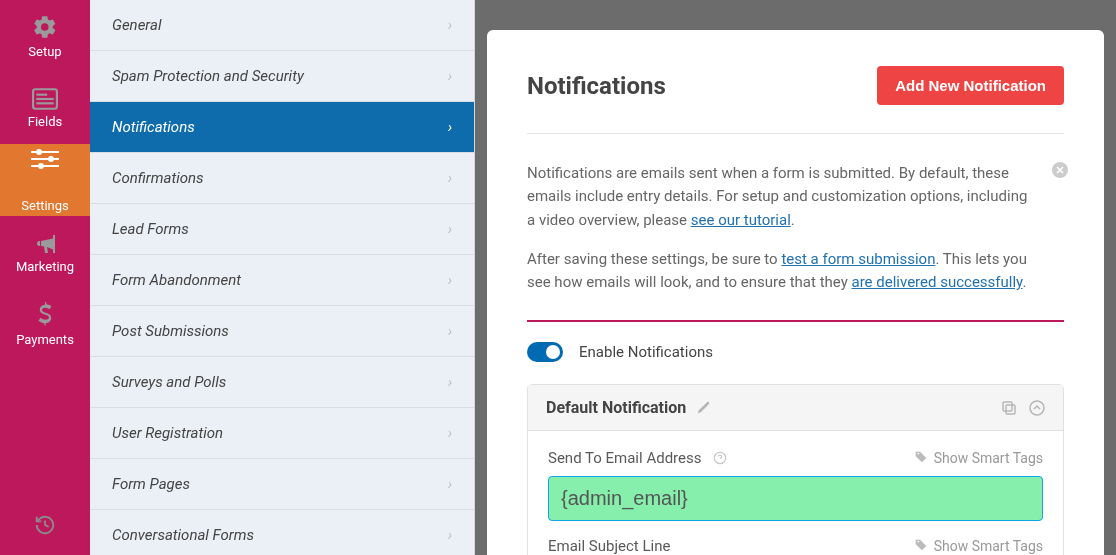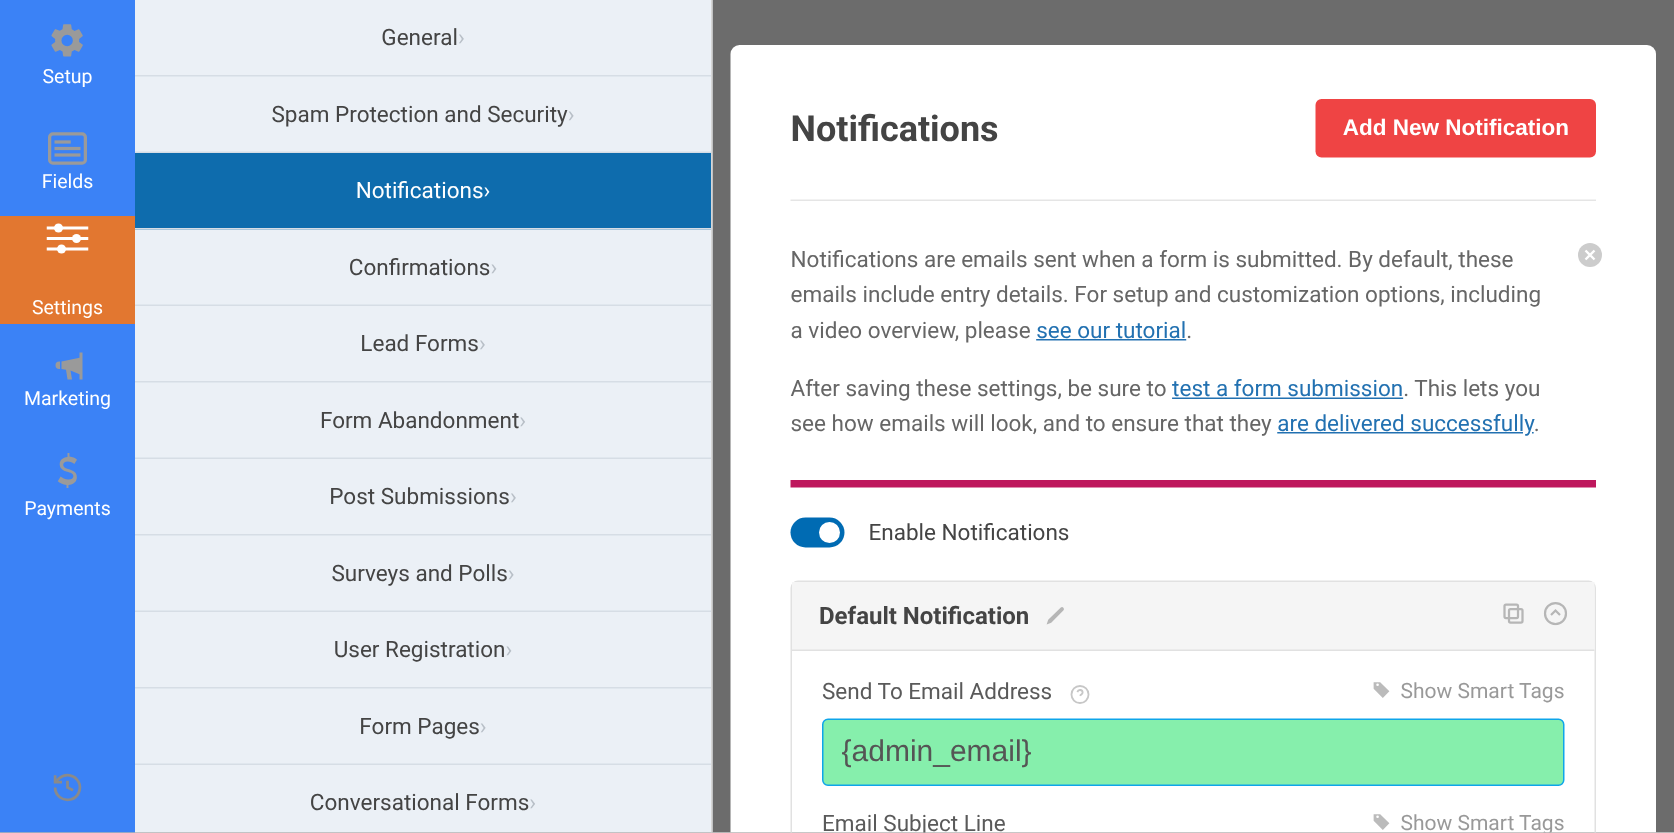--- a/index.html
+++ b/index.html
@@ -1,60 +1,60 @@
 <!DOCTYPE html>
 <html><head>
 <meta charset="utf-8">
 <style>
 * { margin: 0; padding: 0; box-sizing: border-box; }
 body { font-family: -apple-system, BlinkMacSystemFont, "Segoe UI", Roboto, sans-serif; background: #6c6c6c; overflow: hidden; }
 .app { display: flex; width: 1116px; height: 555px; }
 
 
-.rail { width: 90px; background: #3b82f6; display: flex; flex-direction: column; }
+.rail { width: 90px; background: #be185d; display: flex; flex-direction: column; }
 .rail-item { display: flex; flex-direction: column; align-items: center; justify-content: center; height: 72px; color: #fff; cursor: pointer; font-size: 13px; }
 .rail-item.active { background: #e27730; gap: 24px; }
 .rail-spacer { flex: 1; }
 .rail-bottom { display: flex; align-items: center; justify-content: center; height: 60px; color: #8a8a8a; }
 .rail-icon { margin-bottom: 4px; }
 
 
 .sidebar { width: 385px; background: #ebf0f6; border-right: 1px solid #d6d6d6; }
-.sidebar-item { display: flex; align-items: center; justify-content: center; height: 51px; padding: 0 22px; border-bottom: 1px solid #d6dde5; color: #444444; cursor: pointer; font-size: 15px; }
+.sidebar-item { display: flex; align-items: center; justify-content: space-between; height: 51px; padding: 0 22px; border-bottom: 1px solid #d6dde5; color: #444444; cursor: pointer; font-size: 15px; font-style: italic; }
 .sidebar-item.active { background: #0e6cad; color: #fff; }
 .sidebar-item.active .chev { color: #fff; }
 .chev { color: #b8bfc7; font-size: 15px; }
 
 
 .main { flex: 1; padding: 30px 0 0 0; display: flex; justify-content: center; }
 .panel { width: 617px; background: #fff; border-radius: 6px 6px 0 0; padding: 36px 40px 0 40px; }
 .panel-head { display: flex; align-items: center; justify-content: space-between; padding-bottom: 28px; border-bottom: 1px solid #e5e5e5; }
 .panel-title { font-size: 24px; font-weight: 700; color: #444; }
 .btn-primary { background: #ef4444; color: #fff; border: none; border-radius: 4px; padding: 11px 18px; font-size: 15px; font-weight: 600; cursor: pointer; }
 
-.info { position: relative; padding: 28px 32px 20px 0; font-size: 15px; color: #666; line-height: 1.55; border-bottom: 5px solid #be185d; }
+.info { position: relative; padding: 28px 32px 20px 0; font-size: 15px; color: #666; line-height: 1.55; border-bottom: 2px solid #be185d; }
 .info p { margin-bottom: 16px; }
 .info p:last-child { margin-bottom: 6px; }
 .info a { color: #2271b1; text-decoration: underline; }
 .close-x { position: absolute; right: -4px; top: 28px; color: #cccccc; cursor: pointer; }
 
 .toggle-row { display: flex; align-items: center; gap: 16px; padding: 20px 0 22px 0; }
 .toggle { width: 36px; height: 20px; background: #006bb3; border-radius: 10px; position: relative; cursor: pointer; }
 .toggle .knob { width: 14px; height: 14px; background: #fff; border-radius: 50%; position: absolute; top: 3px; right: 3px; }
 .toggle-label { font-size: 15px; color: #444; }
 
 .card { border: 1px solid #e1e1e1; border-radius: 5px; }
-.card-head { display: flex; justify-content: space-between; background: #f5f5f5; padding: 13px 18px; border-bottom: 1px solid #e1e1e1; }
+.card-head { display: flex; align-items: center; justify-content: space-between; background: #f5f5f5; padding: 13px 18px; border-bottom: 1px solid #e1e1e1; }
 .card-title { font-size: 16px; font-weight: 700; color: #444; display: flex; align-items: center; gap: 10px; }
 .card-title .pencil { color: #b6b6b6; }
 .card-actions { display: flex; gap: 12px; color: #b6b6b6; }
 .card-body { padding: 18px 20px; }
 .field { margin-bottom: 16px; }
 .field-head { display: flex; justify-content: space-between; align-items: center; margin-bottom: 9px; }
-.field-label { font-size: 15px; color: #5a5a5a; display: flex; align-items: flex-end; gap: 12px; }
+.field-label { font-size: 15px; color: #5a5a5a; display: flex; align-items: center; gap: 12px; }
 .help-q { color: #c7c7c7; }
 .smart { font-size: 14px; color: #999; display: flex; align-items: flex-start; gap: 6px; cursor: pointer; }
 .input { width: 100%; border: 1px solid #0ea5e9; border-radius: 4px; padding: 10px 12px; font-size: 20px; color: #555; background: #86efac; }
 
 svg { display: block; }
 </style>
 </head>
 <body>
 
 <div class="app">

